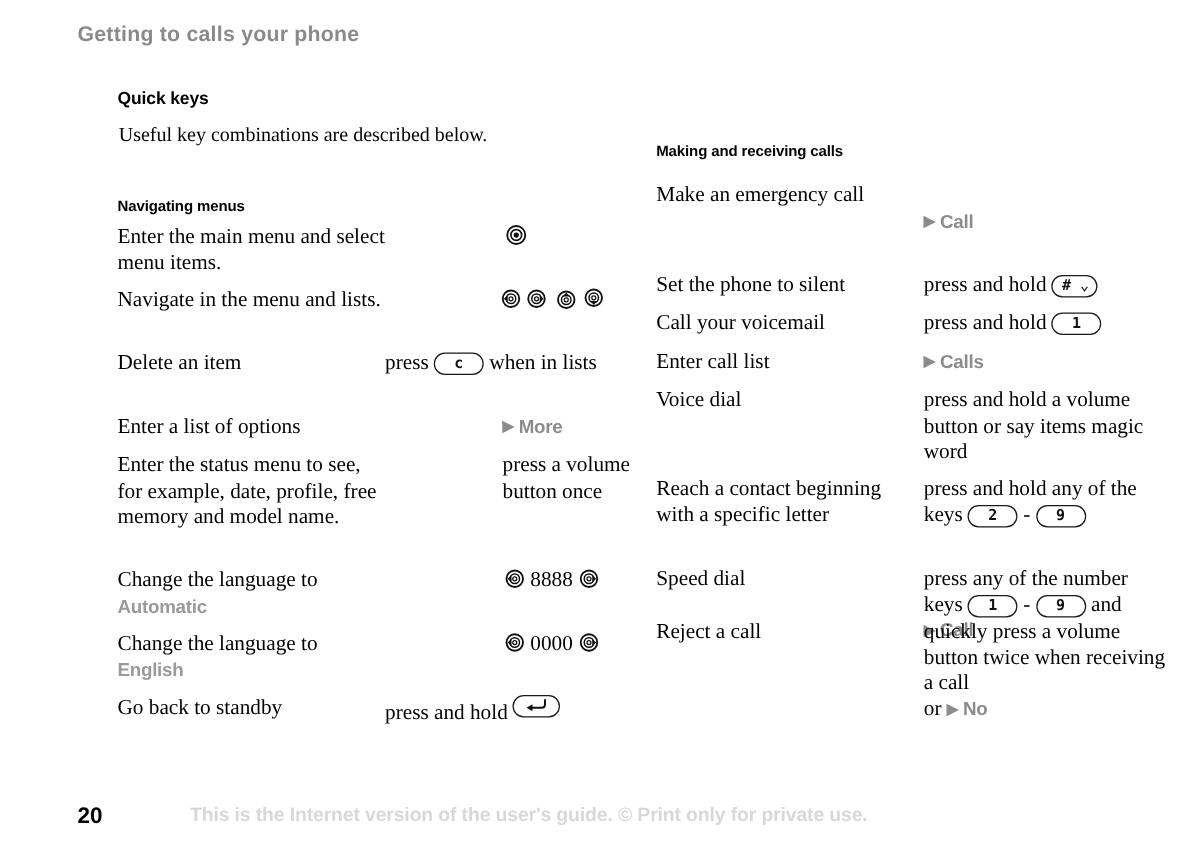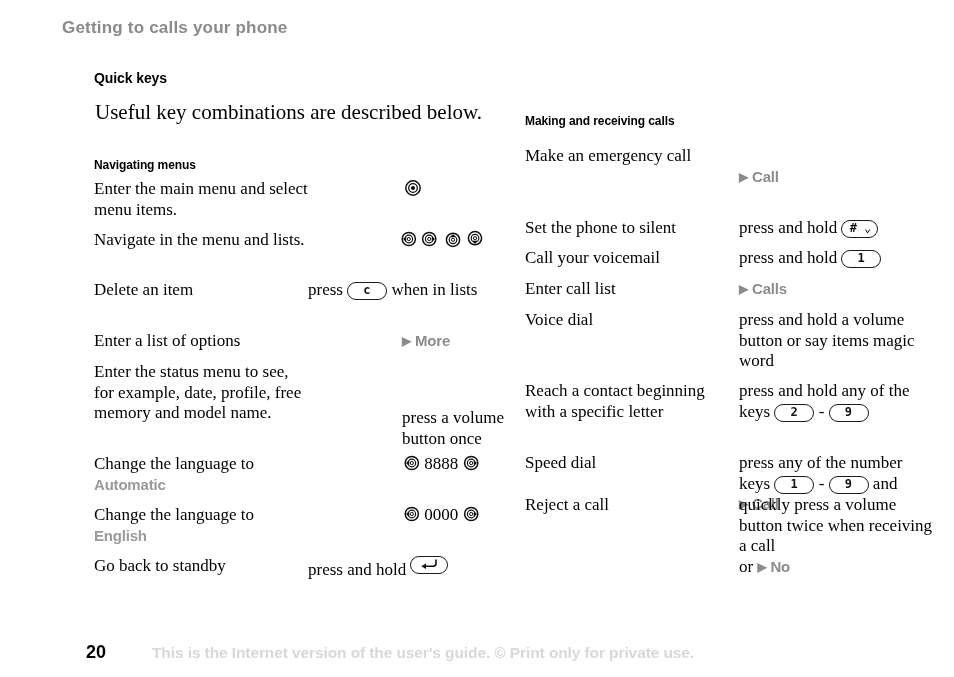--- a/index.html
+++ b/index.html
@@ -36,21 +36,21 @@
     font-family: "Liberation Sans", sans-serif;
     font-weight: bold;
     font-size: 14px;
     color: #000;
     letter-spacing: -0.1px;
   }
   .chapter-intro {
     position: absolute;
     left: 95px;
     top: 100px;
-    font-size: 21px;
+    font-size: 16px;
     color: #000;
   }
 
   
   .column {
     position: absolute;
     top: 0;
   }
   .col-left  { left: 94px;  width: 400px; }
   .col-right { left: 525px; width: 400px; }
@@ -146,21 +146,20 @@
 
   
   .page-number {
     position: absolute;
     left: 62px;
     top: 642px;
     font-family: "Liberation Sans", sans-serif;
     font-weight: bold;
     font-size: 18px;
     color: #000;
-    margin-left: 24px;
   }
   .footer-note {
     position: absolute;
     left: 152px;
     top: 644px;
     font-family: "Liberation Sans", sans-serif;
     font-weight: bold;
     font-size: 15.5px;
     color: #d8d8d8;
     letter-spacing: -0.1px;
@@ -244,21 +243,21 @@
     <div class="def" style="left:308px;">
       <span class="marker">
         <span class="tri">▶</span>
         <span>More</span>
       </span>
     </div>
   </div>
 
   <div class="row" style="top:362px;">
     <div class="term">Enter the status menu to see, for example, date, profile, free memory and model name.</div>
-    <div class="def" style="left:308px; width:130px;margin-top:46px;">press a volume button once</div>
+    <div class="def" style="left:308px; width:130px;">press a volume button once</div>
   </div>
 
   <div class="row" style="top:454px;">
     <div class="term">
       <span>Change the language to</span><br>
       <span class="ui-label">Automatic</span>
     </div>
     <div class="def" style="left:308px; width:130px;">
       <span class="navkey">
         <svg width="18" height="18" viewBox="0 0 18 18">

